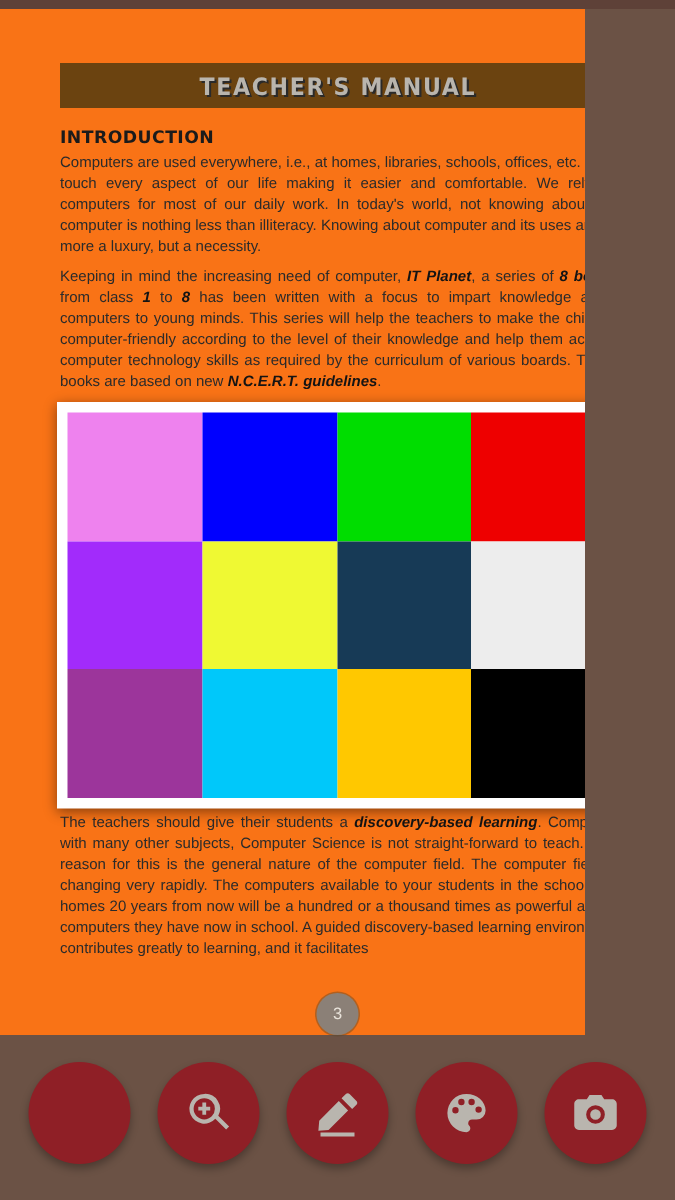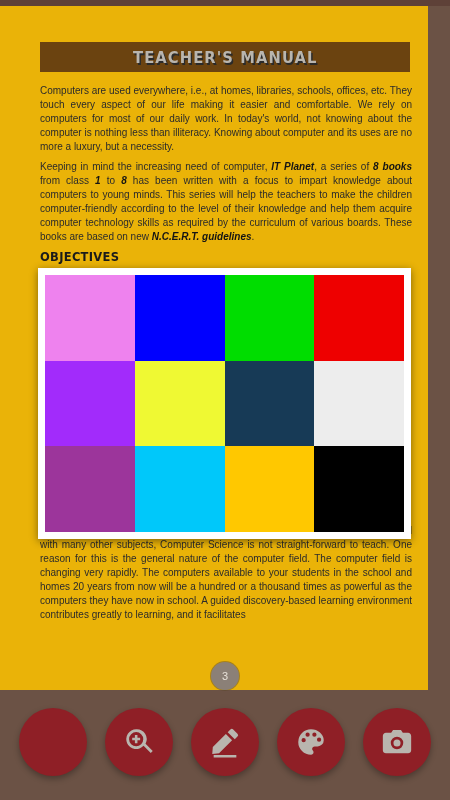--- a/index.html
+++ b/index.html
@@ -18,22 +18,22 @@
   
   .status-strip {
     position:absolute; top:0; left:0;
     width:450px; height:6px;
     background:#5e4138;
   }
 
   
   .page-viewport {
     position:absolute; top:6px; left:0;
-    width:428px; height:684px;
-    background:#eab308;
+    width:390px; height:684px;
+    background:#f97316;
     overflow:hidden;
   }
   .page-dim {
     position:absolute; inset:0;
     background:rgba(0,0,0,0.0);
     pointer-events:none;
   }
 
   .title-banner {
     position:absolute; left:40px; top:36px;
@@ -138,20 +138,21 @@
   <div class="status-strip"></div>
 
   <div class="page-viewport">
 
     <div class="title-banner">
       <span class="title-text">TEACHER'S MANUAL</span>
     </div>
 
     <div class="doc-body">
 
+      <div class="sec-heading">INTRODUCTION</div>
 
       <div class="para">Computers are used everywhere, i.e., at homes, libraries, schools, offices, etc. They touch every aspect of our life making it easier and comfortable. We rely on computers for most of our daily work. In today's world, not knowing about the computer is nothing less than illiteracy. Knowing about computer and its uses are no more a luxury, but a necessity.</div>
 
       <div class="para">Keeping in mind the increasing need of computer, <b>IT Planet</b>, a series of <b>8 books</b> from class <b>1</b> to <b>8</b> has been written with a focus to impart knowledge about computers to young minds. This series will help the teachers to make the children computer-friendly according to the level of their knowledge and help them acquire computer technology skills as required by the curriculum of various boards. These books are based on new <b>N.C.E.R.T. guidelines</b>.</div>
 
       <div class="sec-heading">OBJECTIVES</div>
 
       <div class="spacer-objectives"></div>
 
       <div class="sec-heading" style="margin-top:232px;">GUIDED DISCOVERY-BASED LEARNING</div>

